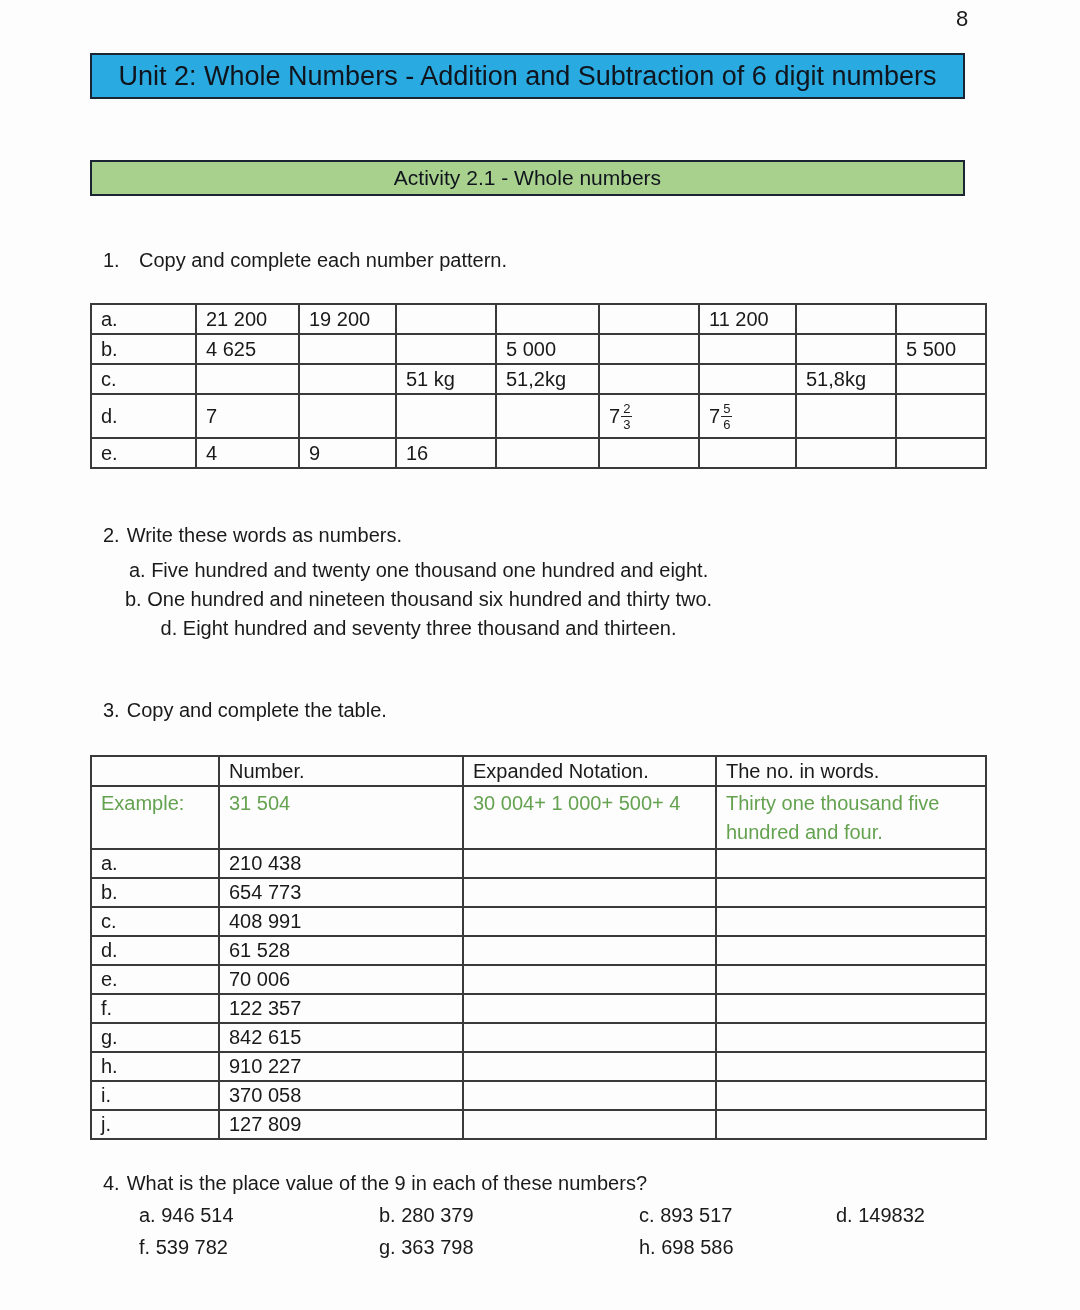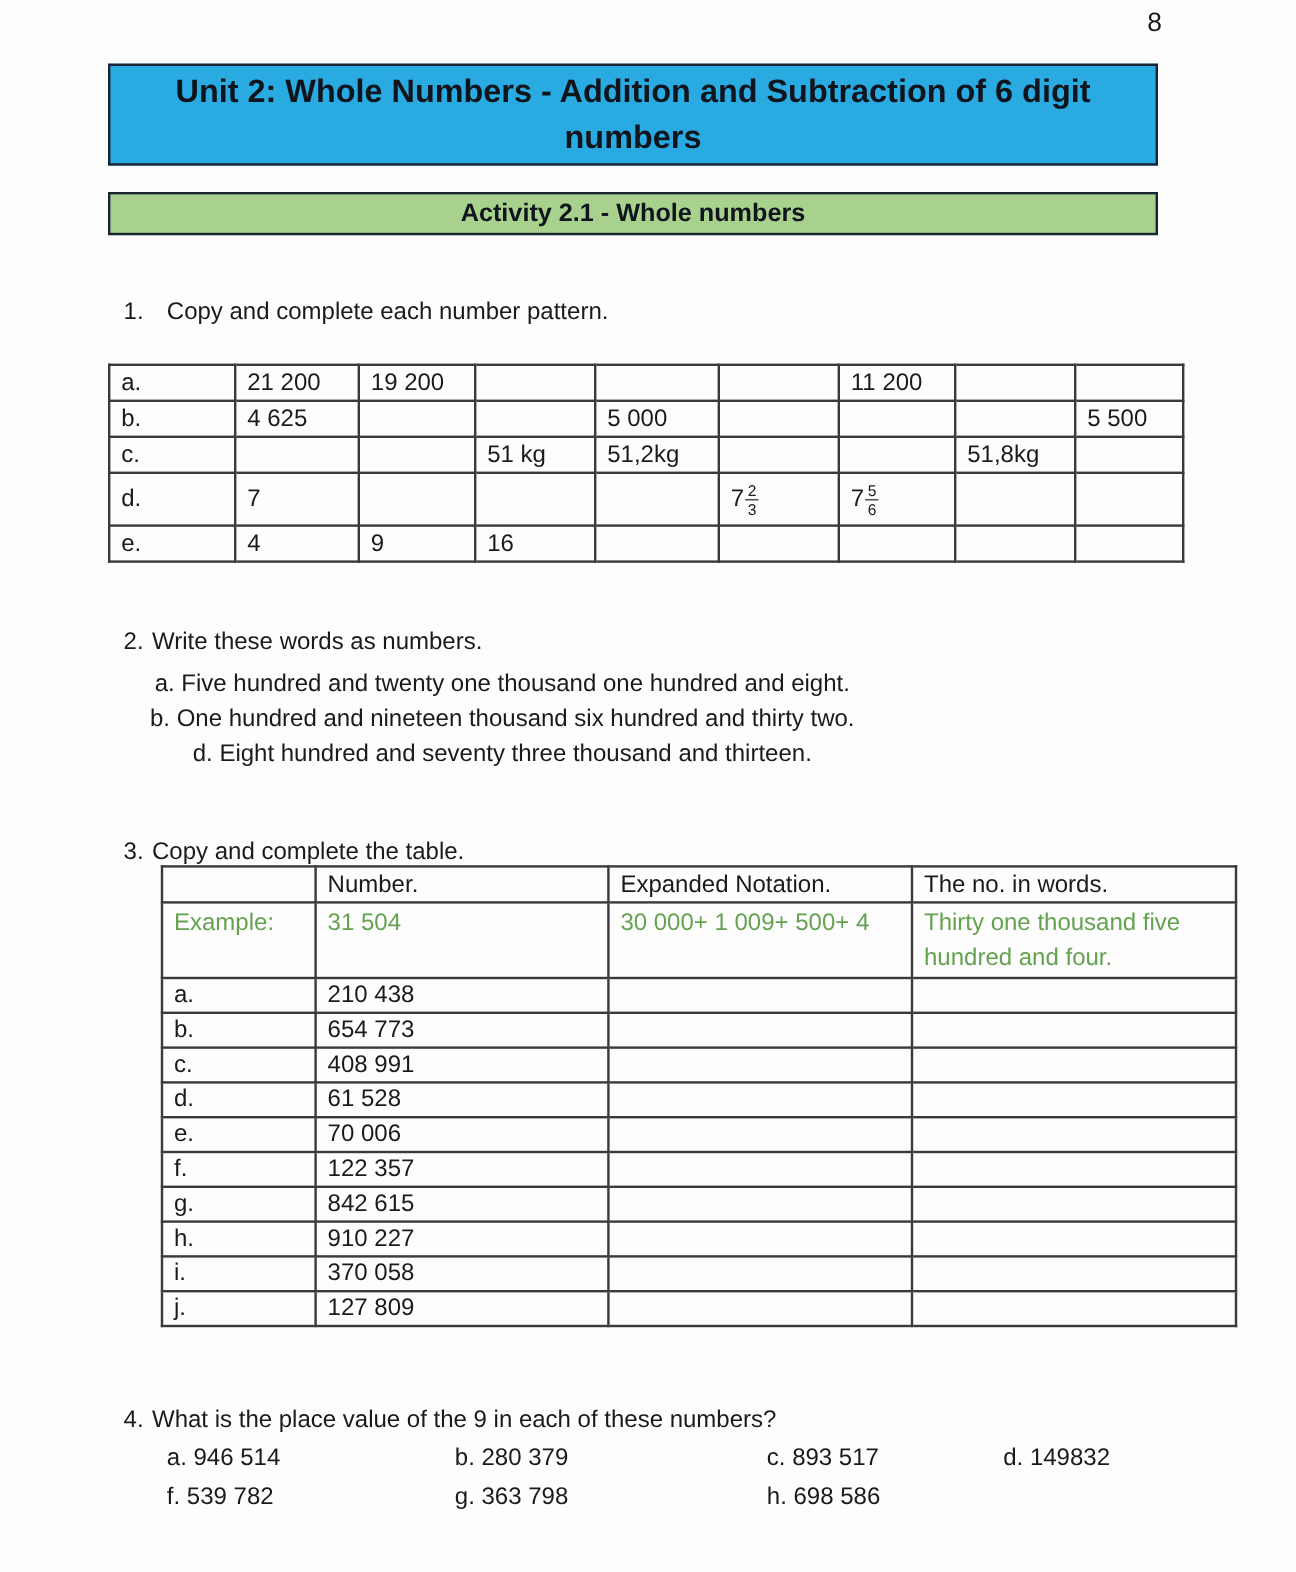--- a/index.html
+++ b/index.html
@@ -13,36 +13,36 @@
   html,body{margin:0;padding:0;}
   body{
     width:1080px;height:1310px;position:relative;
     background:#fdfdfd;color:var(--ink);
     font-family:"Liberation Sans","DejaVu Sans",sans-serif;
     font-size:20px;
   }
   .page-num{position:absolute;top:6px;left:956px;font-size:22px;}
   .banner{
     position:absolute;left:90px;width:875px;text-align:center;
-    font-weight:bold;border:2px solid #1b2433;
+    font-weight:normal;border:2px solid #1b2433;
   }
   .banner.blue{top:53px;background:var(--banner-blue);font-size:27px;line-height:1.42;padding:2px 8px;color:#10141c;}
   .banner.green{top:160px;background:var(--banner-green);font-size:21px;padding:4px 0;color:#10141c;}
   .qline{position:absolute;left:103px;display:flex;}
   .qline .qnum{flex:0 0 auto;}
   .q1 .qnum{width:36px;}
   .q2 .qnum,.q3 .qnum,.q4 .qnum{margin-right:7px;}
   table{border-collapse:collapse;position:absolute;left:90px;table-layout:fixed;}
   td{border:2px solid var(--line);padding:1px 4px 1px 9px;font-size:20px;overflow:hidden;white-space:nowrap;vertical-align:middle;}
   
   .t1{top:303px;width:895px;}
   .t1 tr{height:30px;}
   .t1 tr.frac-row{height:44px;}
   
-  .t3{top:721px;width:895px;margin-left:44px;}
+  .t3{top:755px;width:895px;}
   .t3 tr{height:29px;}
   .t3 tr.header-row{height:30px;}
   .t3 tr.example-row{height:62px;}
   .t3 tr.example-row td{color:var(--example-green);vertical-align:top;padding-top:2px;white-space:normal;line-height:1.45;}
   .frac{display:inline-flex;align-items:center;line-height:1;}
   .frac .stack{display:inline-flex;flex-direction:column;align-items:center;font-size:13px;margin-left:1px;}
   .frac .num{border-bottom:1.5px solid #222;padding:0 2px 1px;}
   .frac .den{padding-top:1px;}
   .q2items{position:absolute;left:125px;top:556px;line-height:29px;text-align:center;}
   .q4grid{
@@ -177,21 +177,21 @@
   <tbody>
       <tr class="header-row">
     <td></td>
     <td>Number.</td>
     <td>Expanded Notation.</td>
     <td>The no. in words.</td>
   </tr>
   <tr class="example-row">
     <td>Example:</td>
     <td>31 504</td>
-    <td>30 000+ 1 009+ 500+ 4</td>
+    <td>30 004+ 1 000+ 500+ 4</td>
     <td>Thirty one thousand five hundred and four.</td>
   </tr>
   <tr>
     <td>a.</td>
     <td>210 438</td>
     <td></td>
     <td></td>
   </tr>
   <tr>
     <td>b.</td>

